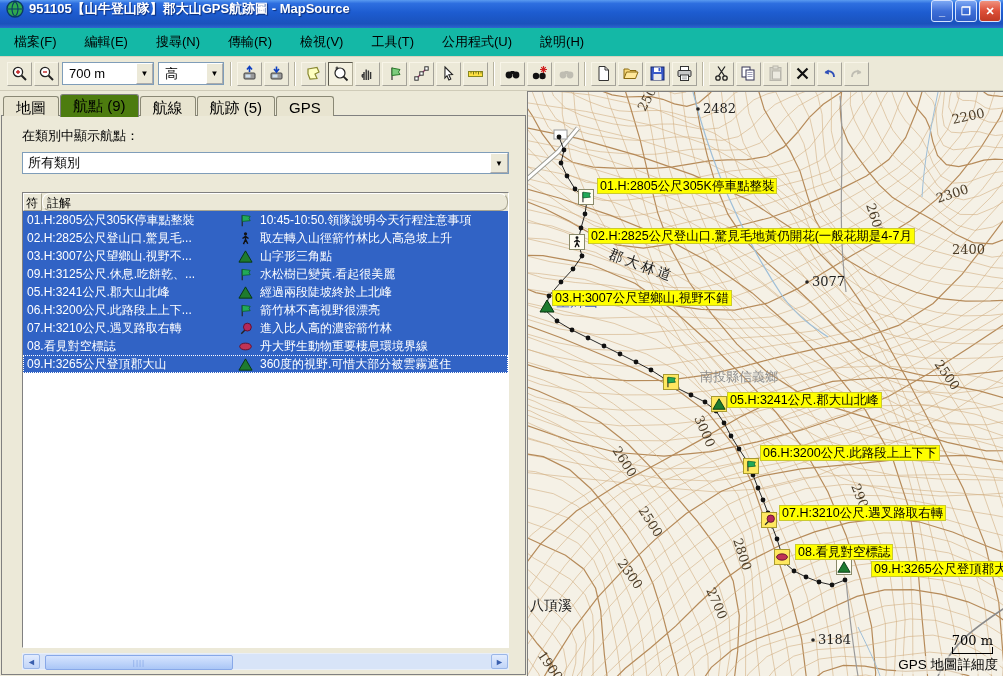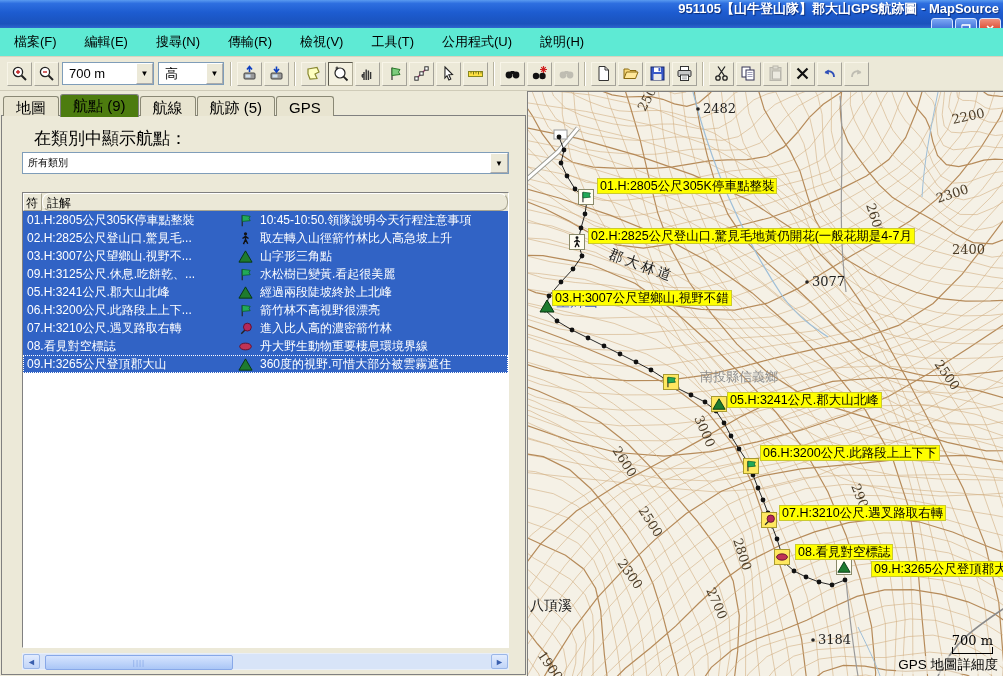--- a/index.html
+++ b/index.html
@@ -2,31 +2,31 @@
 <html><head>
 <meta charset="utf-8">
 <style>
   * { margin:0; padding:0; box-sizing:border-box; }
   html,body { width:1003px; height:676px; overflow:hidden; }
   body { font-family:"Liberation Sans", sans-serif; background:#ECE9D8; position:relative; font-size:12px; }
 
   
   .titlebar { position:absolute; left:0; top:0; right:0; height:28px;
     background:linear-gradient(to bottom,#5A9BF0 0%,#2E6FE0 12%,#1D5CD0 45%,#1A52BC 85%,#2E66CE 100%);
-    display:flex; align-items:flex-end; padding:0 4px; color:#fff;flex-direction:column; }
+    display:flex; align-items:flex-start; padding:0 4px; color:#fff; }
   .app-icon { width:18px; height:18px; margin:0 5px 0 2px; }
   .win-title { font-size:13px; font-weight:bold; text-shadow:1px 1px 1px #0A2C78; white-space:nowrap; flex:1; }
   .win-btns { display:flex; gap:2px; }
   .wbtn { width:22px; height:22px; border-radius:3px; border:1px solid #D6E4FF;
     background:linear-gradient(to bottom,#7DA8F4,#3E6FD8 50%,#2E5BC4); color:#fff; font-size:11px;
     display:flex; align-items:center; justify-content:center; font-weight:bold; }
   .wbtn.close { background:linear-gradient(to bottom,#F0927E,#DD4F38 50%,#C03A24); margin-right:-2px; }
 
   
-  .menubar { position:absolute; left:0; top:28px; right:0; height:29px; background:#5eead4;
+  .menubar { position:absolute; left:0; top:28px; right:0; height:29px; background:#14b8a6;
     border-bottom:1px solid #D8D4C0; display:flex; align-items:center; padding-left:4px; }
   .menu-item { font-size:13px; padding:4px 10px; margin-right:8px; color:#000; cursor:default; }
 
   
   .toolbar { position:absolute; left:0; top:57px; right:0; height:34px; background:#ECE9D8;
     border-bottom:1px solid #CFCBB8; display:flex; align-items:center; padding-left:6px; }
   .tsep { width:2px; height:24px; margin:0 4px; border-left:1px solid #B8B4A0; border-right:1px solid #FFF; }
   .tb { width:25px; height:24px; margin:0 1px; background:#ECE9D8; border:1px outset #F8F5E8;
     display:flex; align-items:center; justify-content:center; }
   .tb.active { border:1px inset #B0AC98; background:#F3F0DF; }
@@ -40,24 +40,24 @@
   .sel-scale { width:92px; } .sel-detail { width:66px; }
 
   
   .left-panel { position:absolute; left:0; top:91px; width:527px; bottom:0; background:#ECE9D8; }
   .tabs { position:absolute; left:3px; top:2px; height:23px; display:flex; align-items:flex-end; z-index:2; }
   .tab { height:20px; padding:2px 12px 0; font-size:15px; background:#E8E4D0;
     border:1px solid #8A8875; border-bottom:none; border-radius:3px 3px 0 0; margin-right:1px; white-space:nowrap; }
   .tab.active { height:23px; background:#4d7c0f; border-color:#808080; position:relative; top:1px; }
   .panel-frame { position:absolute; left:1px; right:1px; top:24px; bottom:1px; border:1px solid #808080;
     background:#ECE9D8; }
-  .filter-label { position:absolute; left:32px; top:11px; font-size:17px; }
+  .filter-label { position:absolute; left:20px; top:11px; font-size:13px; }
   .cat-select { position:absolute; left:20px; right:16px; top:36px; height:22px; background:#fff;
     border:1px solid #7F9DB9; display:flex; align-items:center; }
-  .cat-select .val { flex:1; padding:0 5px; font-size:10px; }
+  .cat-select .val { flex:1; padding:0 5px; font-size:13px; }
   .cat-select .darr { width:18px; height:20px; background:#ECE9D8; border:1px outset #FFF;
     display:flex; align-items:center; justify-content:center; font-size:8px; }
 
   .wp-table { position:absolute; left:20px; right:16px; top:76px; bottom:26px; background:#fff;
     border:1px solid #808080; border-right-color:#fff; border-bottom-color:#fff; overflow:hidden; }
   .thead { display:flex; height:18px; background:#EBE8D7; }
   .th { border:1px solid #fff; border-right-color:#A8A490; border-bottom-color:#A8A490;
     font-size:12px; padding:1px 4px; background:#EBE8D7; white-space:nowrap; overflow:hidden; }
   .th-name { width:213px; } .th-sym { width:19px; padding:1px 2px; } .th-note { flex:1;border-radius:8px; }
   .sortmark { color:#9a967e; font-size:9px; margin-left:14px; }

